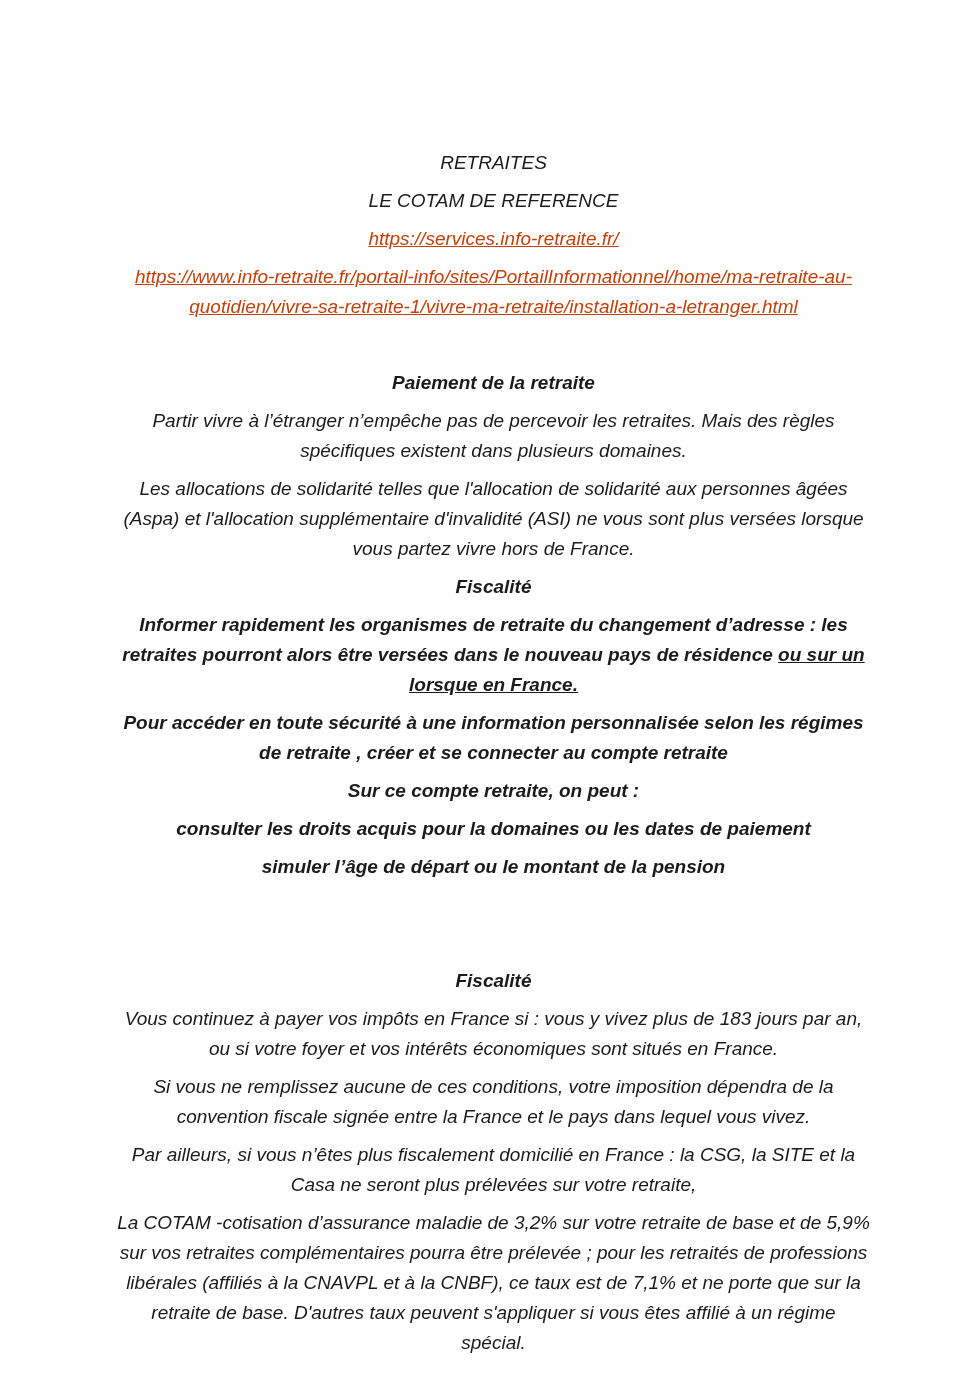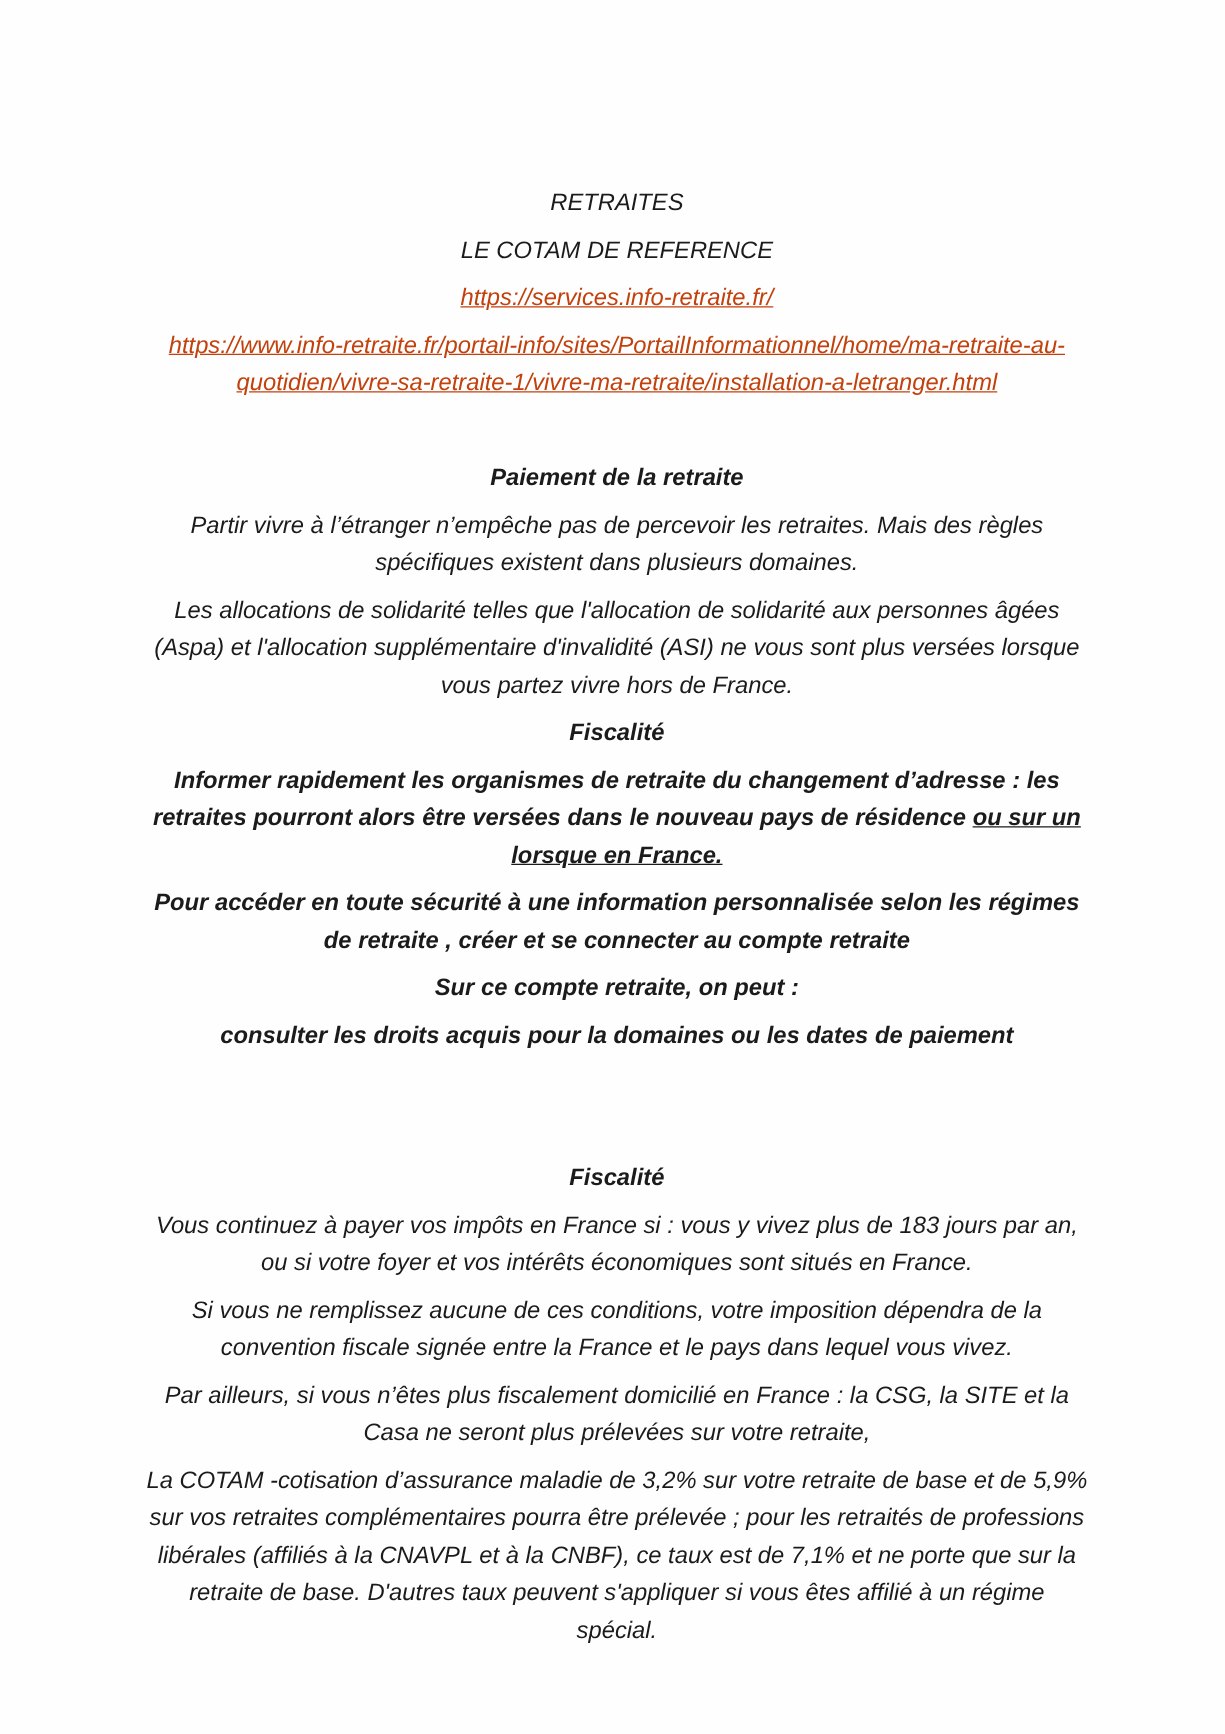--- a/index.html
+++ b/index.html
@@ -59,20 +59,21 @@
 
   <p class="para bold"><span>Informer rapidement les organismes de retraite du changement d’adresse : les retraites pourront alors être versées dans le nouveau pays de résidence </span><span class="u">ou sur un lorsque en France.</span></p>
 
   <p class="para bold">Pour accéder en toute sécurité à une information personnalisée selon les régimes de retraite , créer et se connecter au compte retraite</p>
 
   <p class="para bold">Sur ce compte retraite, on peut :</p>
 
 
   <p class="para bold">consulter les droits acquis pour la domaines ou les dates de paiement</p>
 
+  <p class="para bold">simuler l’âge de départ ou le montant de la pension</p>
 
   <div class="spacer-2"></div>
 
   <p class="para bold">Fiscalité</p>
 
   <p class="para">Vous continuez à payer vos impôts en France si : vous y vivez plus de 183 jours par an, ou si votre foyer et vos intérêts économiques sont situés en France.</p>
 
   <p class="para">Si vous ne remplissez aucune de ces conditions, votre imposition dépendra de la convention fiscale signée entre la France et le pays dans lequel vous vivez.</p>
 
   <p class="para">Par ailleurs, si vous n’êtes plus fiscalement domicilié en France : la CSG, la SITE et la Casa ne seront plus prélevées sur votre retraite,</p>

